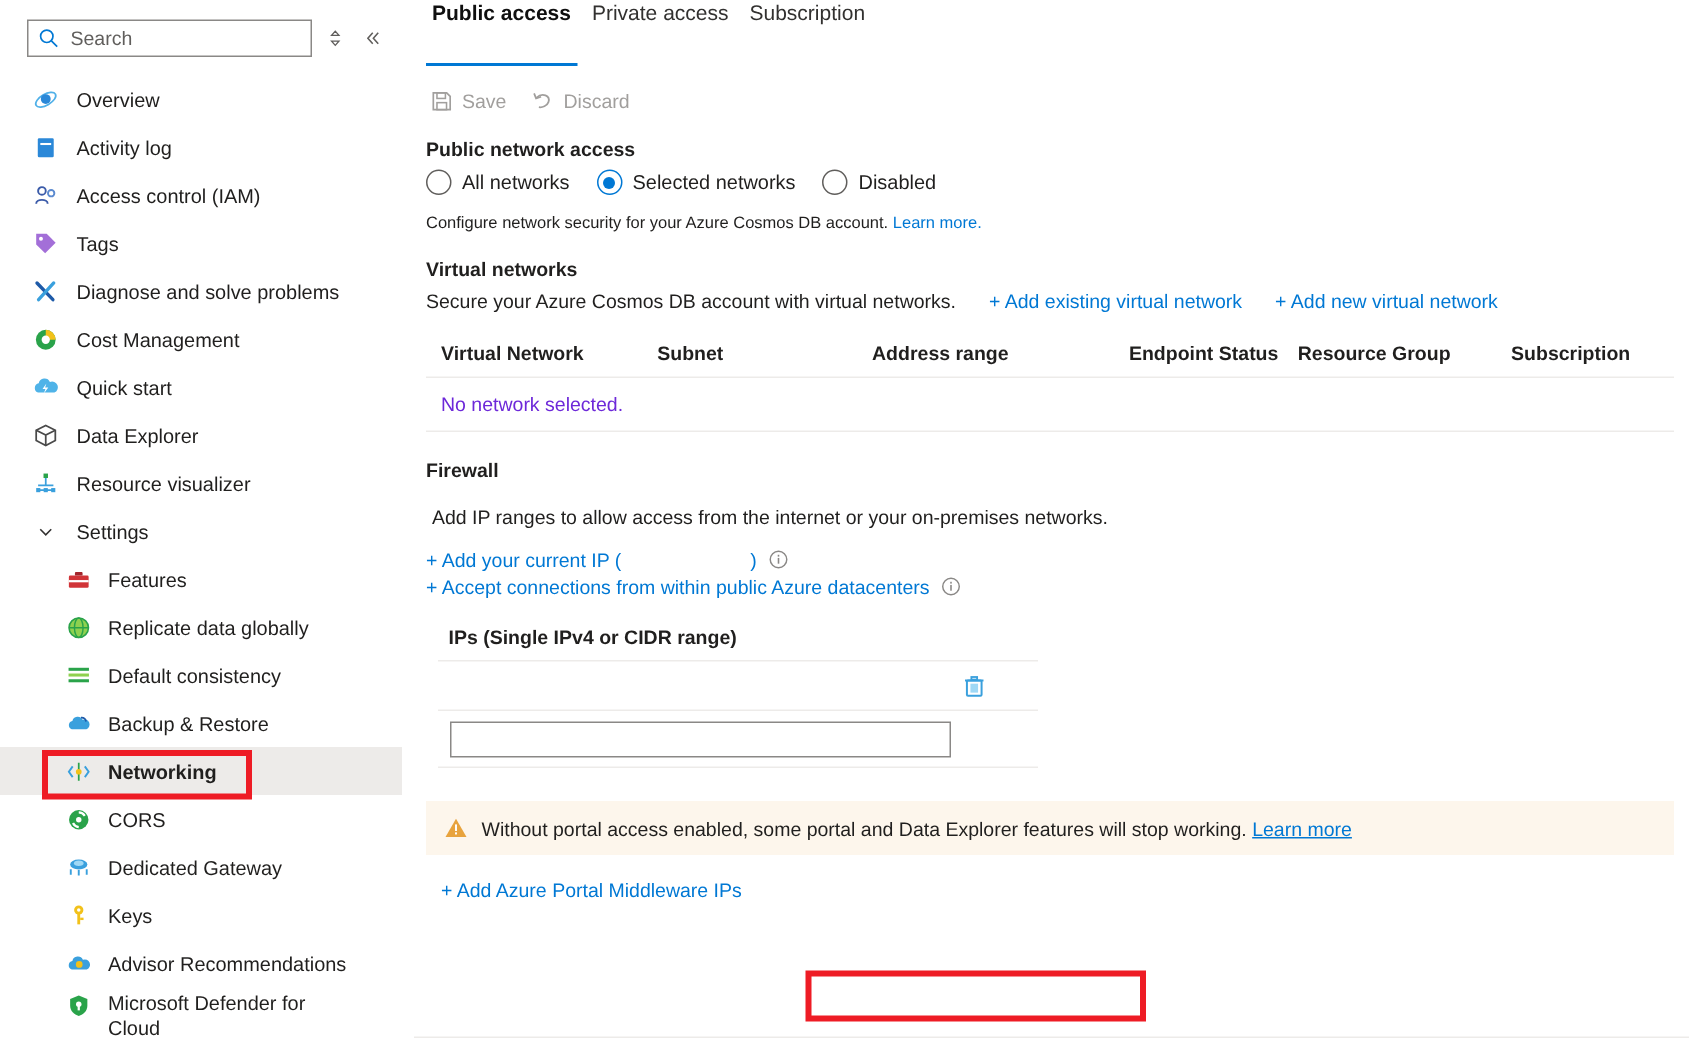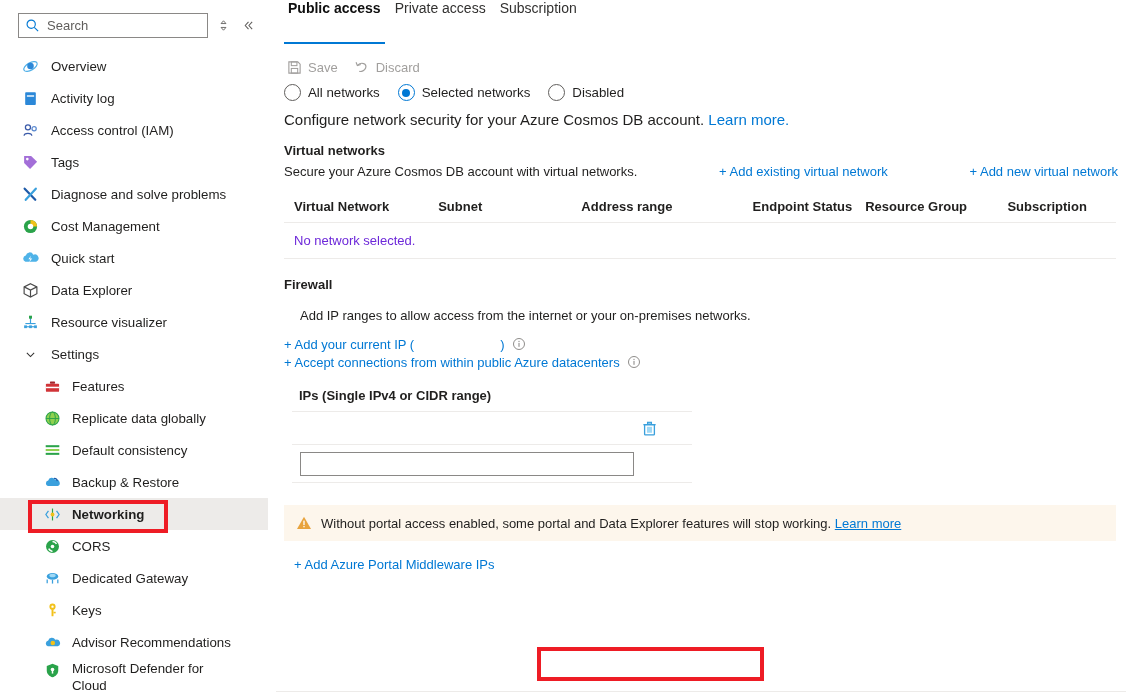--- a/index.html
+++ b/index.html
@@ -158,25 +158,25 @@
   .radio.on::after {
     content: "";
     position: absolute;
     left: 3.5px; top: 3.5px;
     width: 8px; height: 8px;
     border-radius: 50%;
     background: #0078d4;
   }
   .radio-lbl { font-size: 13.3px; color: #201f1e; }
 
-  .para { font-size: 15px; color: #201f1e; line-height: 18px; margin: 4px 0 14px 0; }
+  .para { font-size: 11px; color: #201f1e; line-height: 18px; margin: 4px 0 14px 0; }
   .lnk { color: #0078d4; cursor: pointer; text-decoration: none; }
   .lnk-u { color: #0078d4; cursor: pointer; text-decoration: underline; }
 
-  .row-inline { display: flex; align-items: baseline; gap: 0; margin: 2px 0 10px 0; justify-content: space-between; }
+  .row-inline { display: flex; align-items: baseline; gap: 0; margin: 2px 0 10px 0; }
   .row-inline .txt { font-size: 13px; color: #201f1e; }
   .row-inline .lnk { margin-left: 22px; font-size: 13px; }
 
   
   .vtable { width: 832px; margin-top: 16px; }
   .vthead {
     display: flex;
     font-size: 13px;
     font-weight: bold;
     color: #201f1e;
@@ -191,21 +191,21 @@
   .vthead .c6 { width: 110px; }
   .vtrow {
     display: flex;
     font-size: 13px;
     color: #6d28d9;
     padding: 10px 0 10px 10px;
     border-bottom: 1px solid #edebe9;
   }
 
   .fw-title { font-size: 13px; font-weight: bold; margin: 18px 0 0 0; }
-  .fw-desc { font-size: 13px; margin: 16px 0 14px 16px; }
+  .fw-desc { font-size: 13px; margin: 16px 0 14px 4px; }
   .fw-link-row { display: flex; margin: 3px 0; font-size: 13px; }
   .info-ic { width: 14px; height: 14px; margin-left: 7px; flex: 0 0 14px; }
   .redacted { display: inline-block; width: 86px; }
 
   .ips-label {
     font-size: 13px;
     font-weight: bold;
     color: #201f1e;
     padding-left: 15px;
     margin: 18px 0 8px 0;
@@ -543,20 +543,21 @@
             <path d="M4 5.4 C8 1.6 14 4 12.4 8.6 C11.4 11.4 8 12.6 5.6 12.2" fill="none" stroke="#a19f9d" stroke-width="1.25"></path>
             <polyline points="2.2,2.4 3.6,6 7.2,4.8" fill="none" stroke="#a19f9d" stroke-width="1.25"></polyline>
           </svg>
         </span>
         <span>Discard</span>
       </div>
     </div>
 
     <div class="content">
 
+      <div class="section-title">Public network access</div>
 
       <div class="radio-row">
         <div class="radio-opt">
           <span class="radio"></span>
           <span class="radio-lbl">All networks</span>
         </div>
         <div class="radio-opt">
           <span class="radio on"></span>
           <span class="radio-lbl">Selected networks</span>
         </div>

